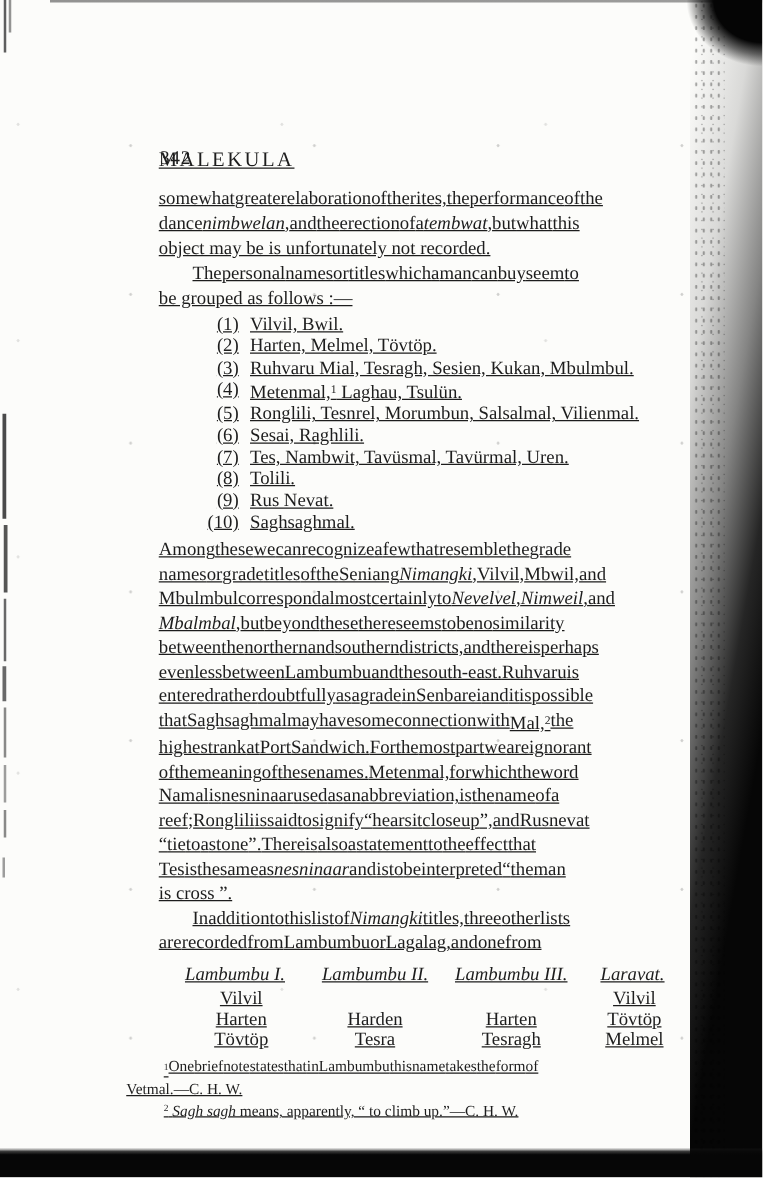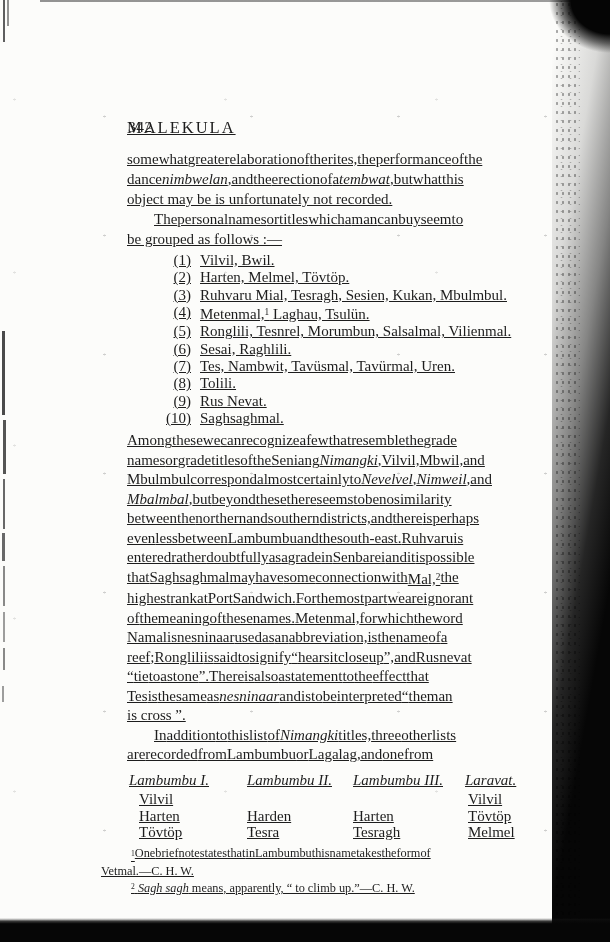--- a/index.html
+++ b/index.html
@@ -29,21 +29,21 @@
   .para.indent .line:first-child { padding-left:27px; }
   .word { white-space:pre; }
   .it { font-style:italic; }
   .sup { font-size:.62em; vertical-align:.45em; }
 
   .list { margin:3px 0 4px; padding-left:36px; font-size:15px; line-height:17.3px; }
   .list-item { display:flex; }
   .item-num { width:28px; flex:none; text-align:right; }
   .item-text { margin-left:9px; }
 
-  .ntable { margin-top:7px; margin-left:2px; font-size:15px; }
+  .ntable { margin-top:7px; margin-left:2px; font-size:15px;text-align:center; }
   .trow { display:grid; grid-template-columns:118px 106px 112px 1fr; line-height:16.8px; }
   .trow.thead { font-style:italic; line-height:17px; margin-bottom:2px; }
   .trow .c0v { padding-left:10px; }
   .trow .c3v { padding-left:3px; }
 
   .footnotes { margin-top:5px; margin-left:-26px; width:452px; font-size:12.3px; line-height:15.2px; }
   .fn .line.jl.fnindent { padding-left:30px; }
   .fn .line.ll.fnindent { padding-left:30px; }
 
   

